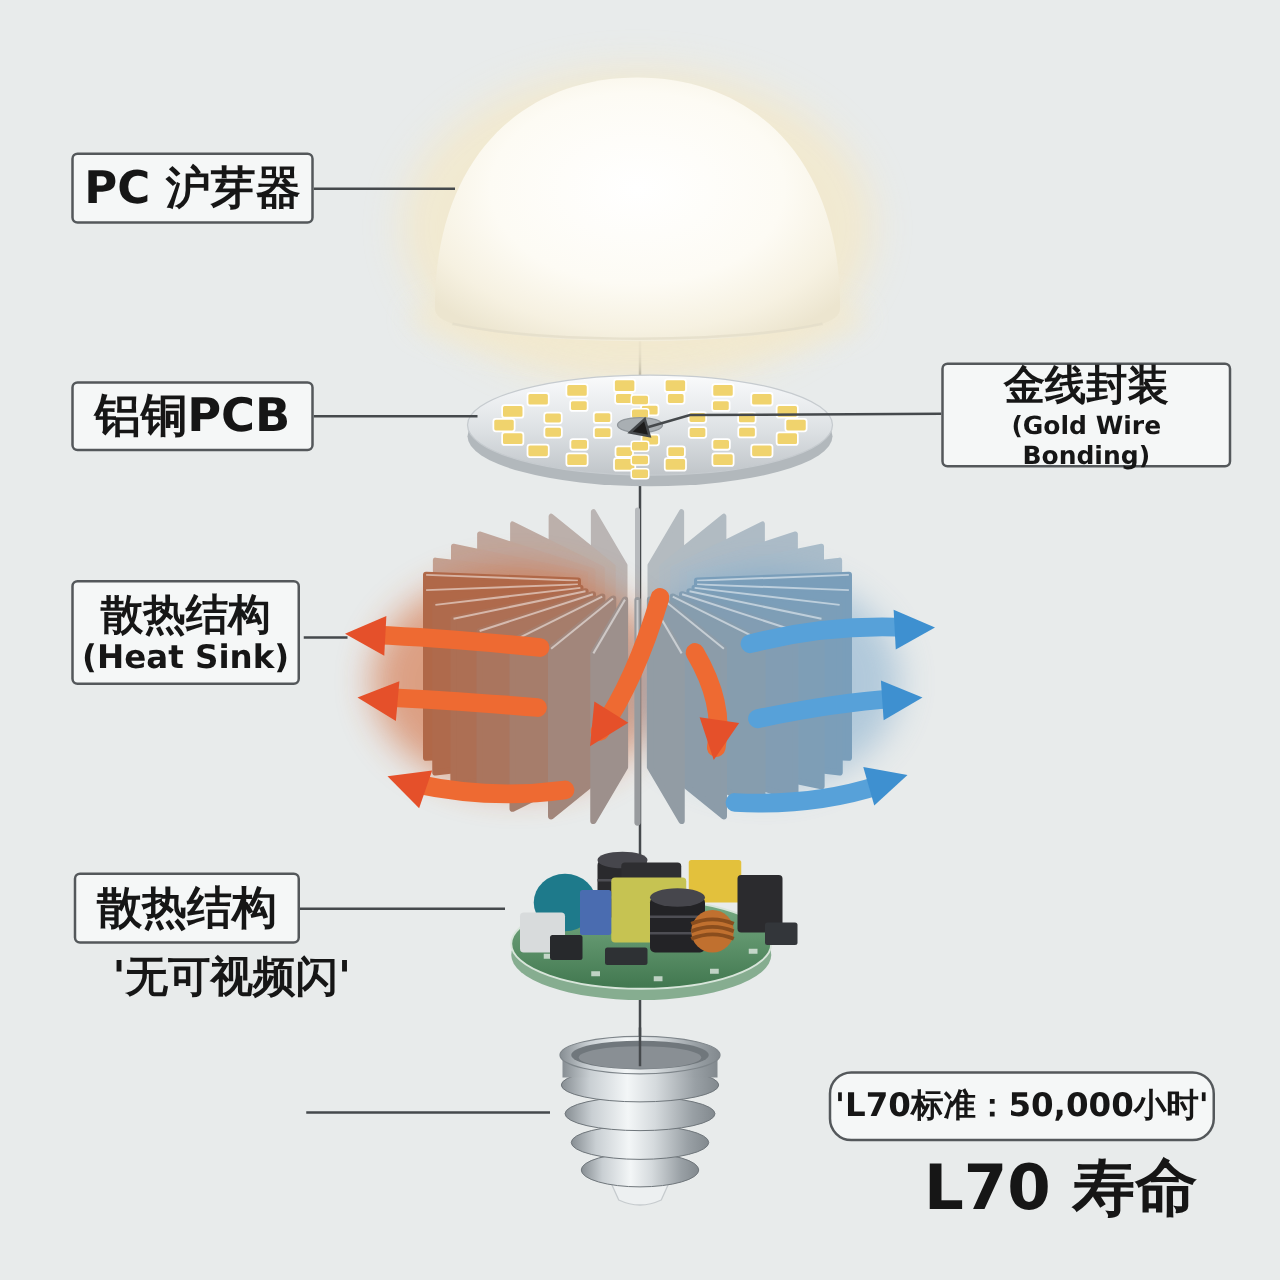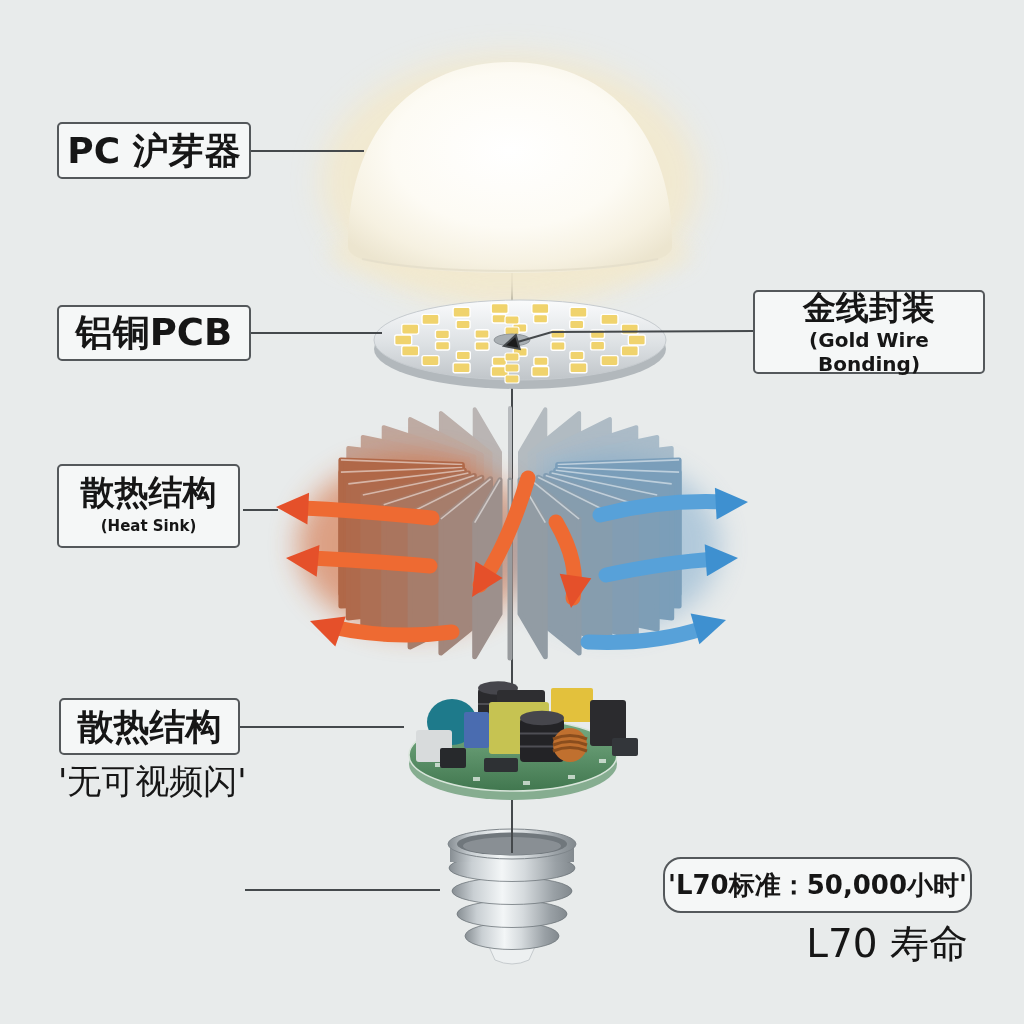--- a/index.html
+++ b/index.html
@@ -14,34 +14,34 @@
   .lab{
     position:absolute;box-sizing:border-box;
     border:2px solid var(--label-border,#54585b);
     border-radius:5px;
     background:var(--label-fill,#f5f7f7);
     color:var(--text,#161616);
     font-weight:bold;text-align:center;
     display:flex;flex-direction:column;justify-content:center;align-items:center;
     line-height:1.1;
   }
-  .free{position:absolute;font-weight:normal;color:var(--text,#161616);white-space:nowrap;}
+  .free{position:absolute;font-weight:bold;color:var(--text,#161616);white-space:nowrap;margin-left:32px;}
   #lab-diffuser{left:57px;top:122px;width:194px;height:57px;font-size:36px;}
   #lab-pcb{left:57px;top:305px;width:194px;height:56px;font-size:37px;}
   #lab-gold{left:753px;top:290px;width:232px;height:84px;}
   #lab-gold .t1{font-size:33px;line-height:40px;}
   #lab-gold .t2{font-size:20px;line-height:24px;}
   #lab-heatsink{left:57px;top:464px;width:183px;height:84px;}
   #lab-heatsink .t1{font-size:34px;line-height:41px;}
-  #lab-heatsink .t2{font-size:15px;line-height:27px;}
+  #lab-heatsink .t2{font-size:26px;line-height:27px;}
   #lab-driver{left:59px;top:698px;width:181px;height:57px;font-size:36px;}
   #note-driver{left:58px;top:759px;font-size:34px;}
   #lab-e27{left:57px;top:861px;width:189px;height:58px;font-size:40px;border-radius:17px;}
   #lab-l70{left:663px;top:857px;width:309px;height:56px;font-size:26px;border-radius:18px;}
-  #cap-l70{right:56px;top:917px;font-size:39px;}
+  #cap-l70{right:66px;top:917px;font-size:50px;}
 </style>
 </head>
 <body style="background: rgb(232, 235, 235);">
 
 <div id="stage">
   <svg id="diagram" viewBox="0 0 1024 1024">
       <defs>
 <radialGradient id="gDome" cx="50%" cy="42%" r="66%">
  <stop offset="0%" stop-color="#ffffff"></stop>
           <stop offset="55%" stop-color="#fdfbf4"></stop>

